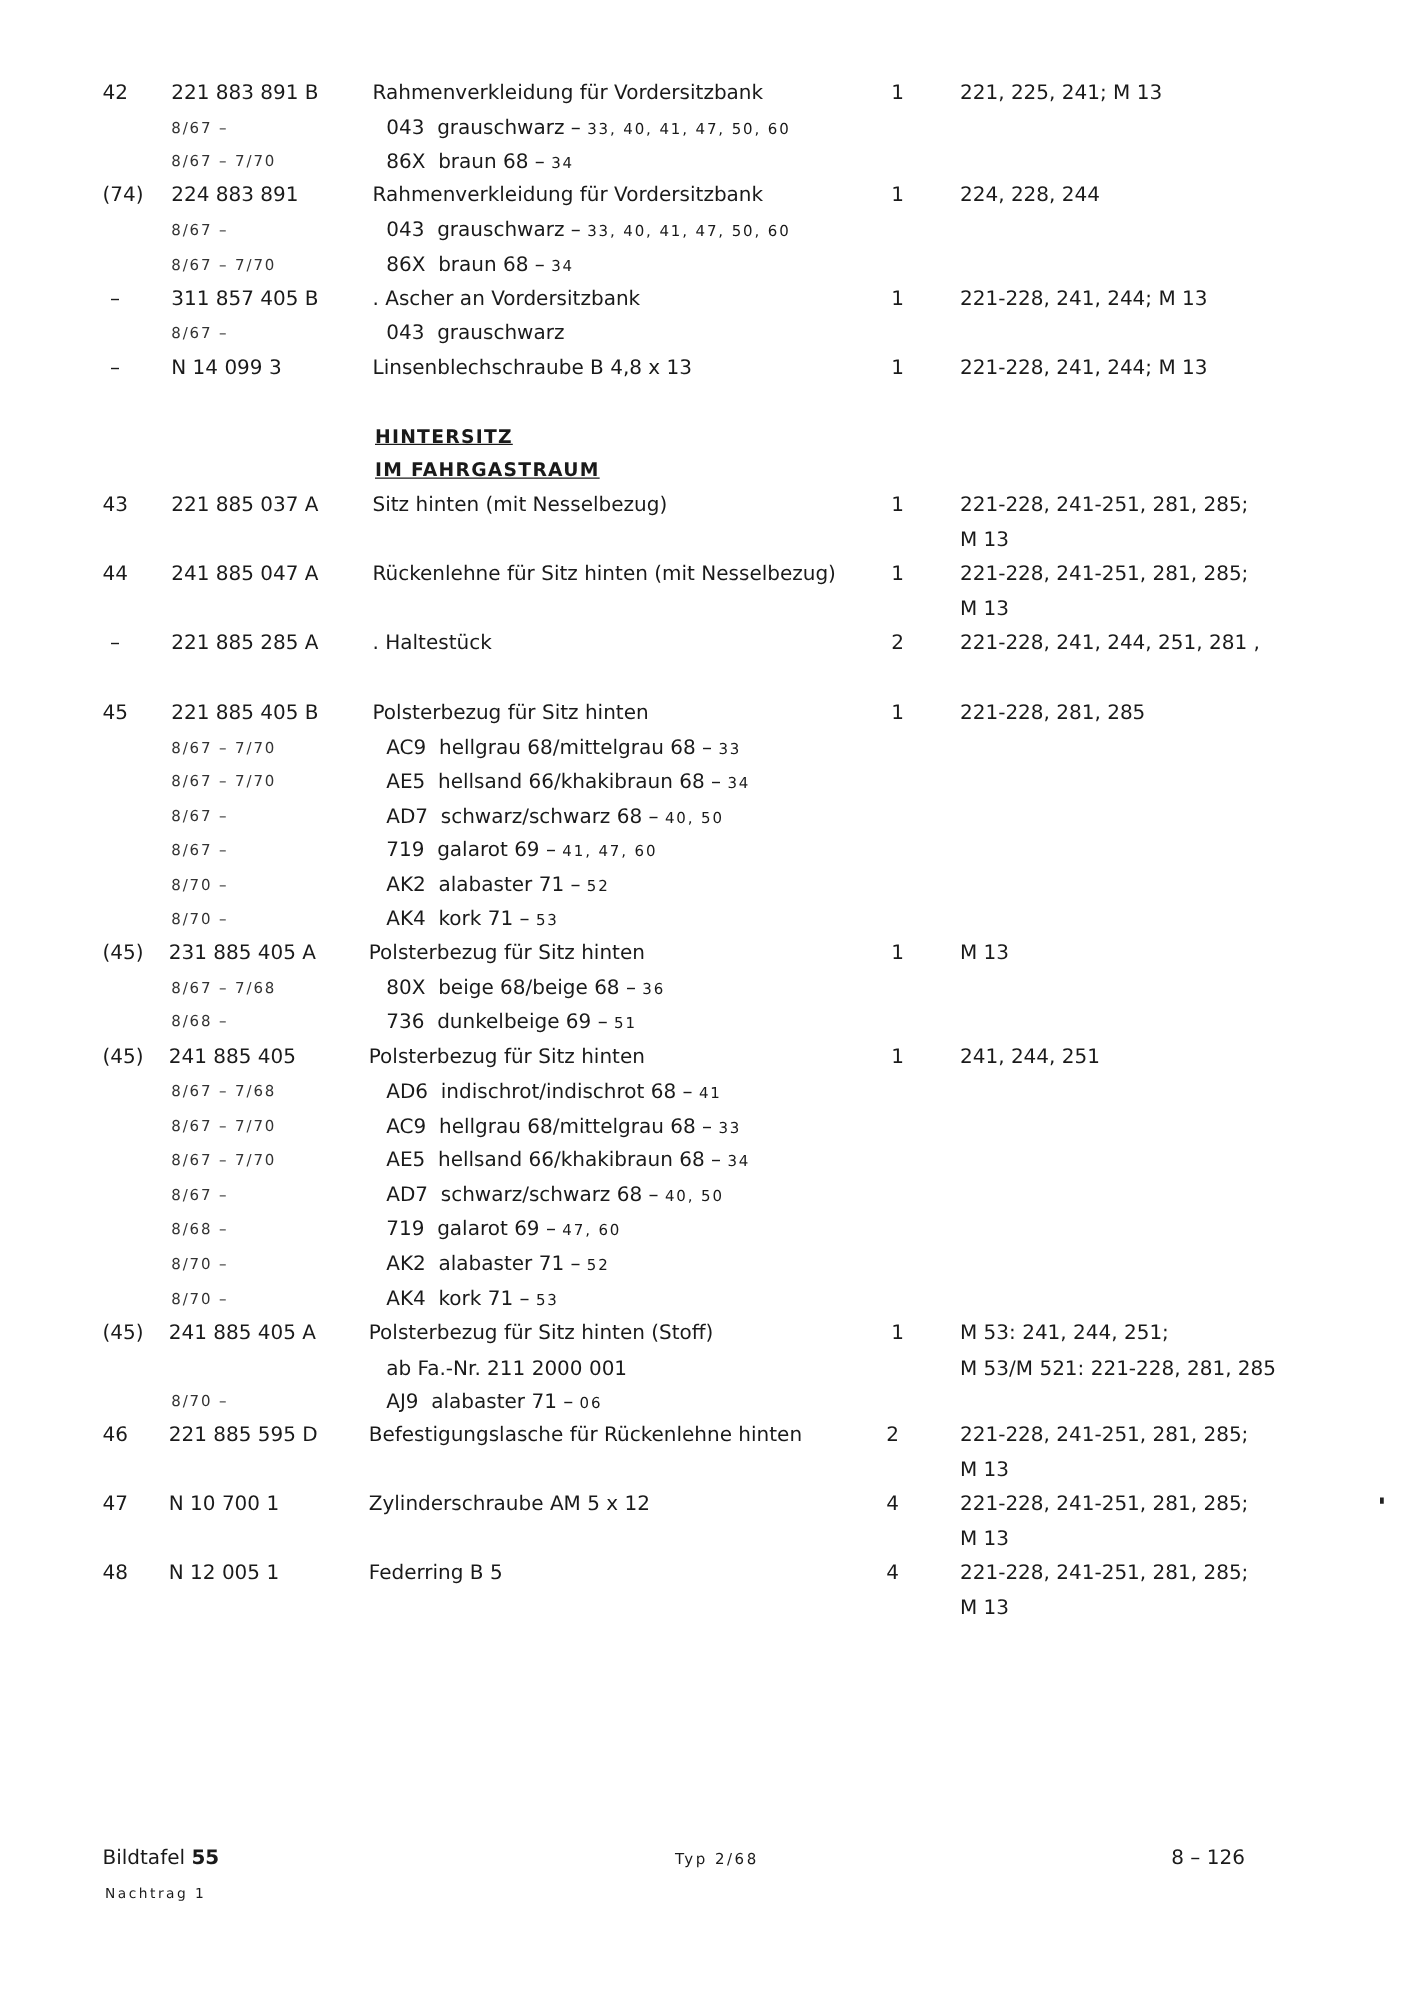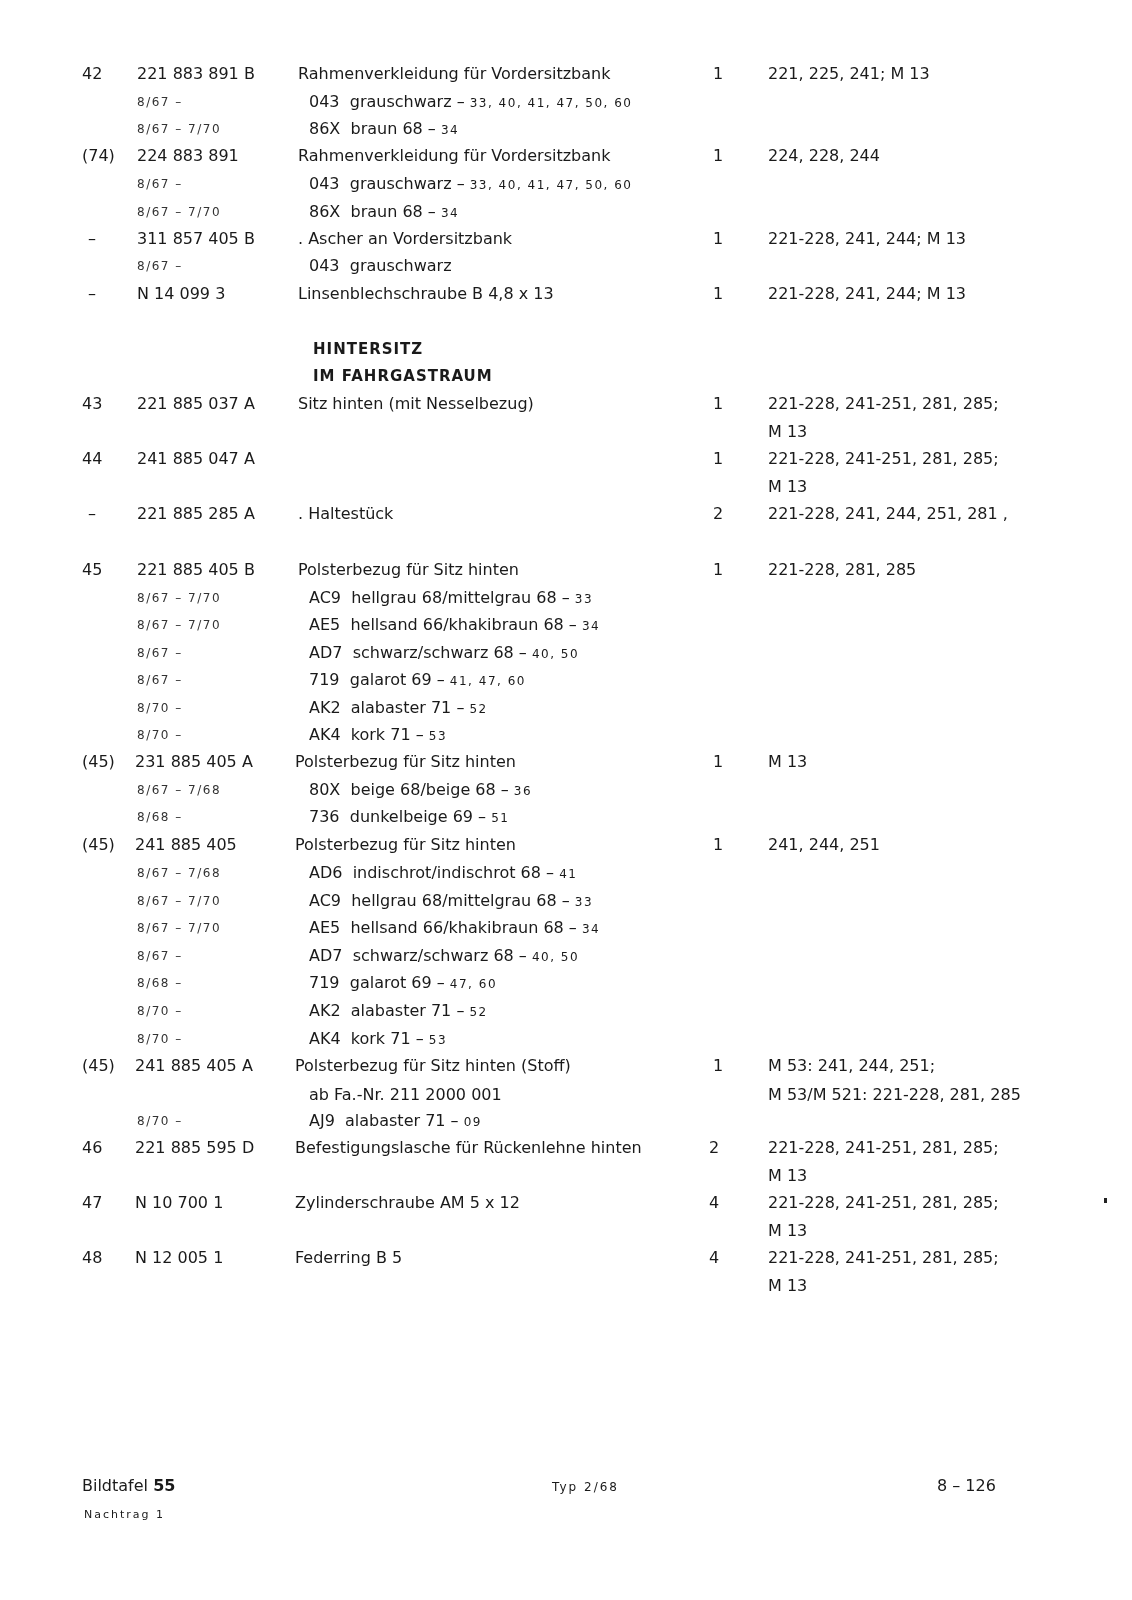--- a/index.html
+++ b/index.html
@@ -11,21 +11,21 @@
     .row { position: absolute; left: 0; width: 1132px; height: 26px; font-size: 16px; line-height: 26px; white-space: nowrap; }
     .c-pos { position: absolute; left: 82px; }
     .c-part { position: absolute; left: 137px; }
     .c-desc { position: absolute; left: 298px; }
     .c-qty { position: absolute; left: 713px; }
     .c-rem { position: absolute; left: 768px; }
     .sub .c-date { position: absolute; left: 137px; font-size: 12px; letter-spacing: 1.5px; color: #333; }
     .sub .c-code { position: absolute; left: 309px; }
     .sub .c-code .colsmall { font-size: 12px; letter-spacing: 1.5px; }
     .note .c-desc { left: 309px; }
-    .heading { position: absolute; left: 313px; font-family: "DejaVu Sans", sans-serif; font-weight: bold; font-size: 15px; letter-spacing: 1px; line-height: 26px; }
+    .heading { position: absolute; left: 300px; font-family: "DejaVu Sans", sans-serif; font-weight: bold; font-size: 15px; letter-spacing: 1px; line-height: 26px; text-decoration: underline; }
     .footer { position: absolute; font-size: 16px; }
     .footer .bold { font-weight: bold; text-align: right; }
     .small-spaced { font-size: 12px; letter-spacing: 2px; }
     .speck { position: absolute; width: 3px; height: 5px; background: #222; }
   </style>
 </head>
 <body>
 
 <div class="page">
 
@@ -91,20 +91,21 @@
     <span class="c-qty">1</span>
     <span class="c-rem">221-228, 241-251, 281, 285;</span>
   </div>
   <div class="row" style="top:419px">
     <span class="c-rem">M 13</span>
   </div>
 
   <div class="row" style="top:446px">
     <span class="c-pos">44</span>
     <span class="c-part">241 885 047 A</span>
+    <span class="c-desc">Rückenlehne für Sitz hinten (mit Nesselbezug)</span>
     <span class="c-qty">1</span>
     <span class="c-rem">221-228, 241-251, 281, 285;</span>
   </div>
   <div class="row" style="top:474px">
     <span class="c-rem">M 13</span>
   </div>
 
   <div class="row" style="top:501px">
     <span class="c-pos" style="left:88px">–</span>
     <span class="c-part">221 885 285 A</span>
@@ -203,21 +204,21 @@
     <span class="c-desc" style="left:295px">Polsterbezug für Sitz hinten (Stoff)</span>
     <span class="c-qty">1</span>
     <span class="c-rem">M 53: 241, 244, 251;</span>
   </div>
   <div class="row note" style="top:1082px">
     <span class="c-desc">ab Fa.-Nr. 211 2000 001</span>
     <span class="c-rem">M 53/M 521: 221-228, 281, 285</span>
   </div>
   <div class="row sub" style="top:1108px">
     <span class="c-date">8/70 –</span>
-    <span class="c-code"><span>AJ9</span>&nbsp;&nbsp;<span>alabaster 71 –</span>&nbsp;<span class="colsmall">09</span></span>
+    <span class="c-code"><span>AJ9</span>&nbsp;&nbsp;<span>alabaster 71 –</span>&nbsp;<span class="colsmall">06</span></span>
   </div>
 
   <div class="row" style="top:1135px">
     <span class="c-pos">46</span>
     <span class="c-part" style="left:135px">221 885 595 D</span>
     <span class="c-desc" style="left:295px">Befestigungslasche für Rückenlehne hinten</span>
     <span class="c-qty" style="left:709px">2</span>
     <span class="c-rem">221-228, 241-251, 281, 285;</span>
   </div>
   <div class="row" style="top:1163px">
@@ -243,18 +244,18 @@
     <span class="c-rem">221-228, 241-251, 281, 285;</span>
   </div>
   <div class="row" style="top:1273px">
     <span class="c-rem">M 13</span>
   </div>
 
   <div class="footer" style="left:82px; top:1476px;">
     <span>Bildtafel</span>
     <span class="bold">55</span>
   </div>
-  <div class="footer small-spaced" style="left:540px; top:1480px;margin-left:12px;">Typ 2/68</div>
+  <div class="footer small-spaced" style="left:540px; top:1480px;">Typ 2/68</div>
   <div class="footer bold" style="left:897px; top:1476px;margin-left:40px;">8 – 126</div>
   <div class="footer small-spaced" style="left:84px; top:1508px; font-size:11px;">Nachtrag 1</div>
 
   <div class="speck" style="left:1104px; top:1198px;"></div>
 </div>
 
 </body></html>

